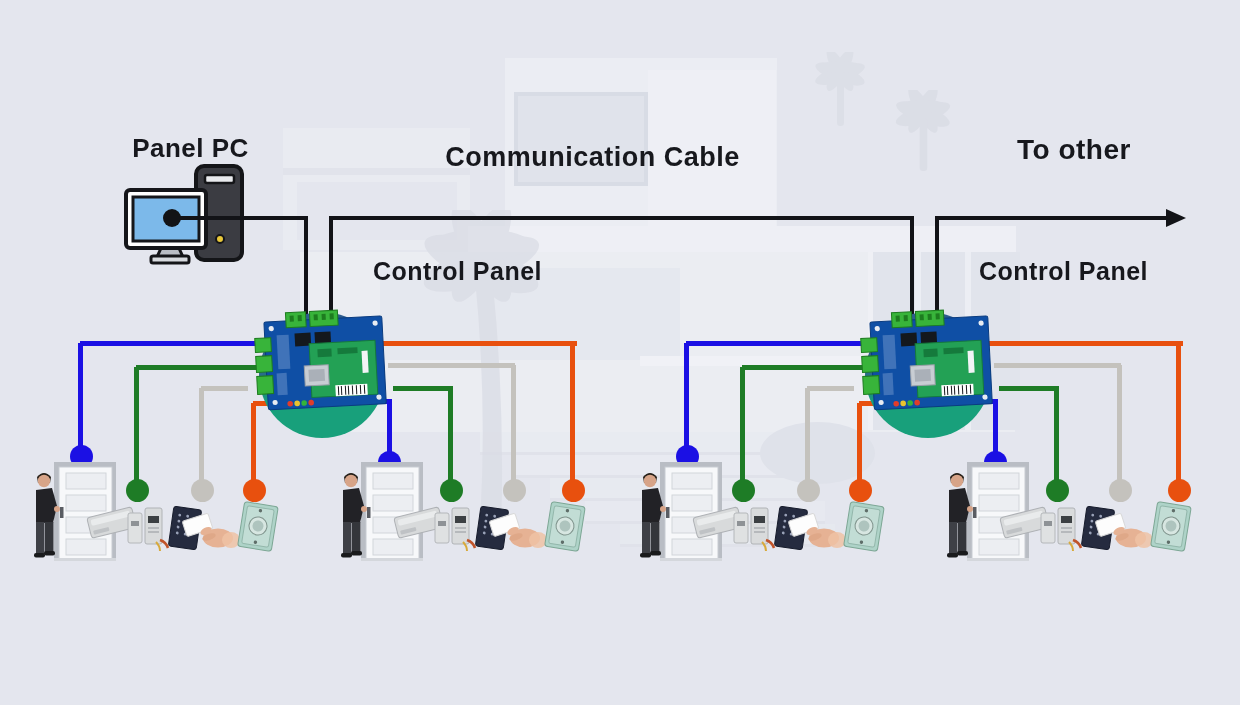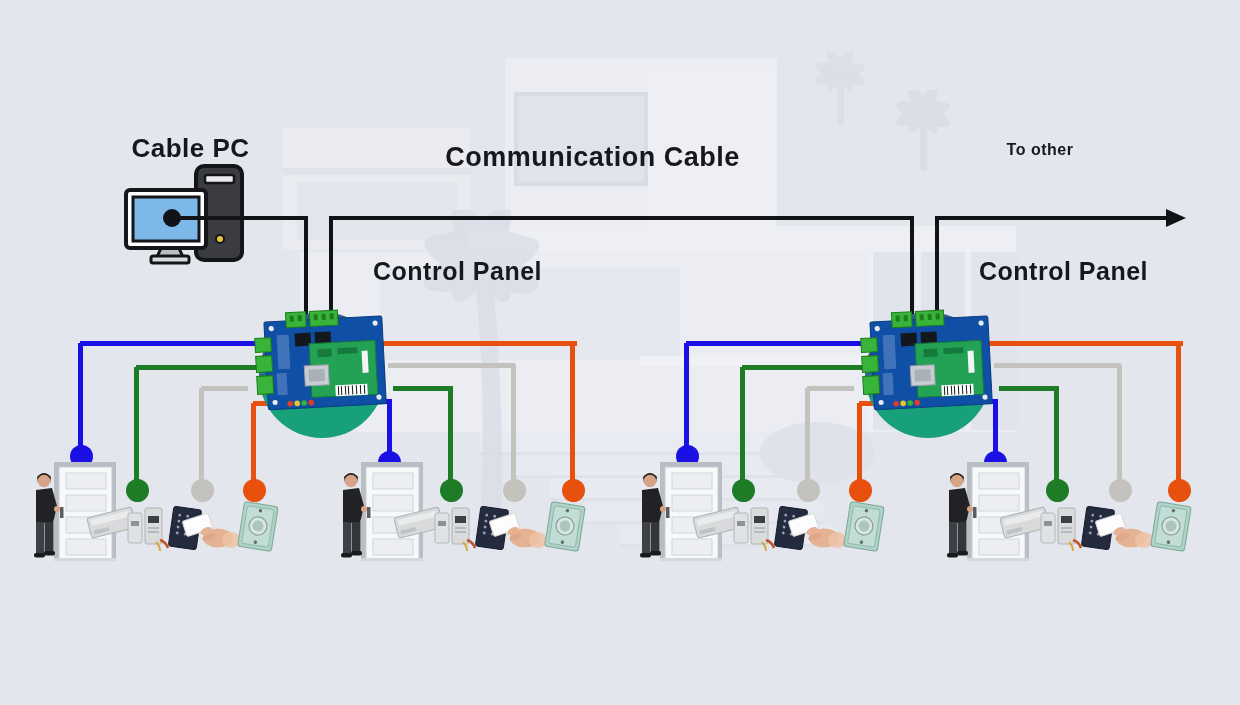--- a/index.html
+++ b/index.html
@@ -11,21 +11,21 @@
   
   #bg{position:absolute;inset:0;opacity:.55;}
   .bgblock{position:absolute;}
   
   .lbl{
     position:absolute;font-weight:700;color:#17181d;
     text-align:center;letter-spacing:.5px;line-height:1.3;
   }
   .lbl-host{left:118px;top:132px;width:145px;font-size:26px;}
   .lbl-comm{left:440px;top:140px;width:305px;font-size:27px;}
-  .lbl-toother{left:934px;top:133px;width:212px;font-size:16px;line-height:33px;}
+  .lbl-toother{left:968px;top:133px;width:212px;font-size:28px;line-height:33px;}
   .lbl-cp1{left:360px;top:255px;width:195px;font-size:25px;}
   .lbl-cp2{left:966px;top:255px;width:195px;font-size:25px;}
   
   .cable-h{position:absolute;height:4px;background:var(--cable,#121317);}
   .cable-v{position:absolute;width:4px;background:var(--cable,#121317);}
   .arrowhead{
     position:absolute;width:0;height:0;
     border-left:20px solid var(--cable,#121317);
     border-top:9px solid transparent;border-bottom:9px solid transparent;
   }
@@ -91,21 +91,21 @@
           <ellipse cx="42" cy="24" rx="28" ry="9" transform="rotate(-20 42 24)"></ellipse>
           <ellipse cx="42" cy="24" rx="28" ry="9" transform="rotate(22 42 24)"></ellipse>
           <ellipse cx="42" cy="19" rx="25" ry="8" transform="rotate(62 42 19)"></ellipse>
           <ellipse cx="42" cy="19" rx="25" ry="8" transform="rotate(-62 42 19)"></ellipse>
           <ellipse cx="42" cy="15" rx="23" ry="7"></ellipse>
           <path d="M39 30 q6 60 2 118 h10 q2 -60 -4 -118 z"></path>
         </g>
   </svg>
 </div>
 
-<div class="lbl lbl-host">Cable PC</div>
+<div class="lbl lbl-host">Panel PC</div>
 <div class="lbl lbl-comm">Communication Cable</div>
 <div class="lbl lbl-toother">
   <div>To other</div>
 </div>
 <div class="lbl lbl-cp1">Control Panel</div>
 <div class="lbl lbl-cp2">Control Panel</div>
 
 <svg style="position:absolute;left:120px;top:160px;" width="135" height="105" viewBox="0 0 135 105">
   <g>
     <rect x="76" y="6" width="46" height="94" rx="8" fill="#3b3c42" stroke="#141518" stroke-width="4"></rect>

